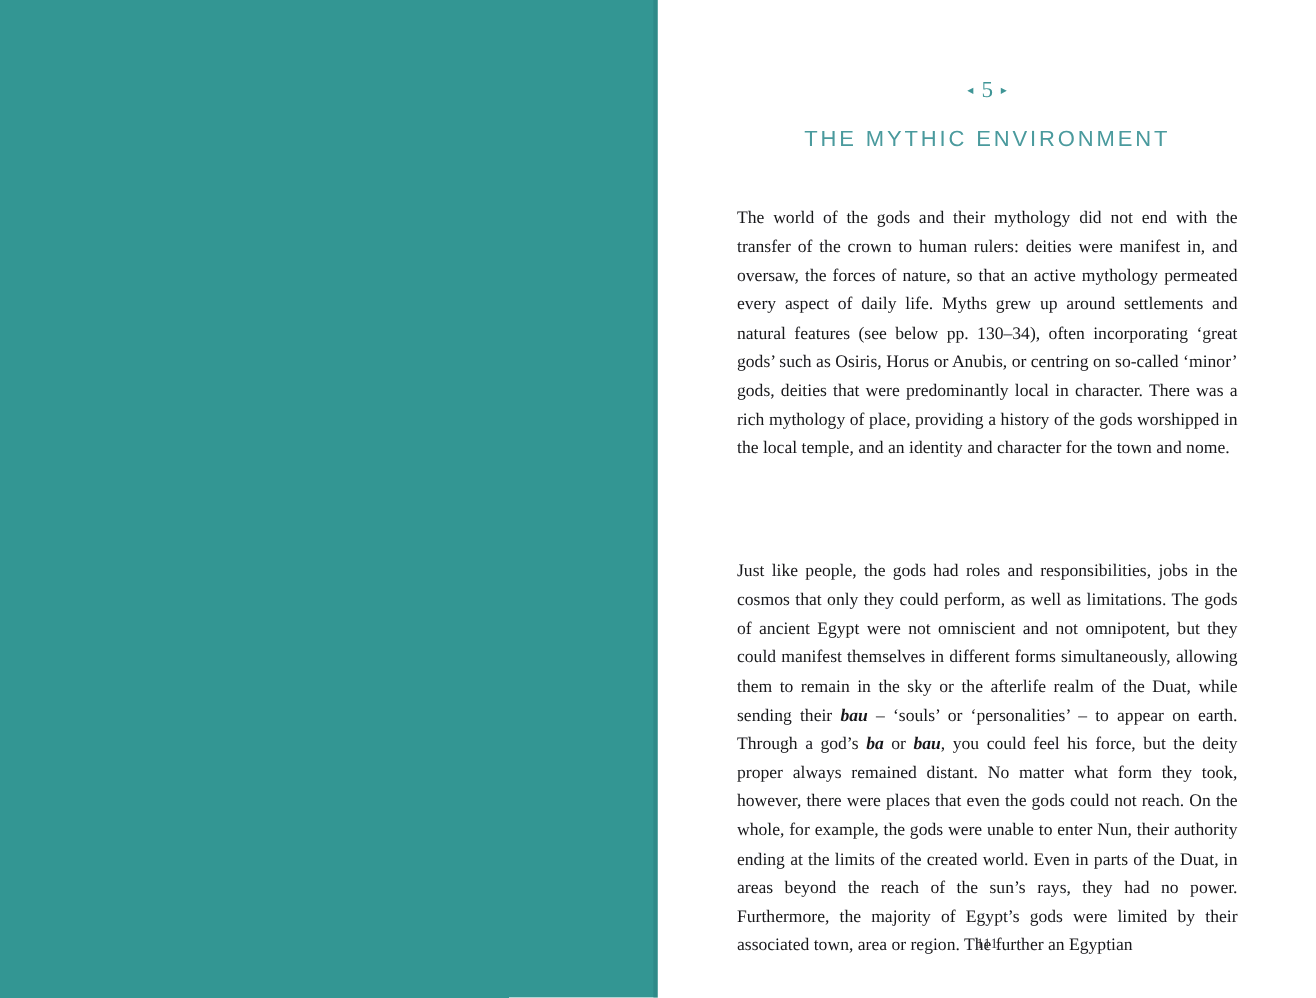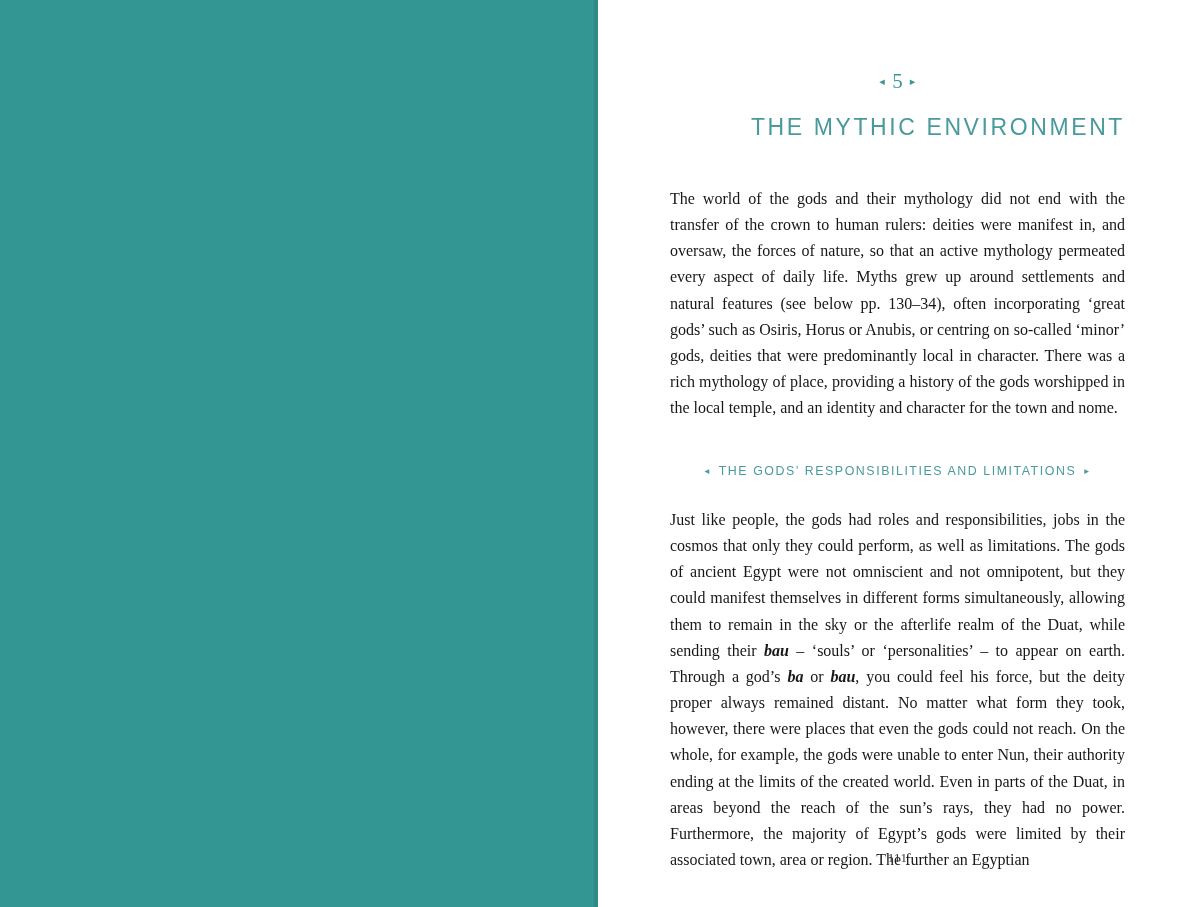--- a/index.html
+++ b/index.html
@@ -67,24 +67,24 @@
   #chapter-number-line .tri.left { margin-right: 7px; }
   #chapter-number-line .tri.right { margin-left: 7px; }
   #chapter-number {
     font-size: 21px;
     letter-spacing: 0;
   }
 
   
   #chapter-title {
     top: 115px;
-    text-align: right;
+    text-align: center;
     color: #4a9a9d;
     font-family: "Liberation Sans", "DejaVu Sans", sans-serif;
-    font-size: 23px;
+    font-size: 20px;
     font-weight: 400;
     letter-spacing: 2.6px;
     line-height: 24px;
   }
 
   
   .body-paragraph {
     text-align: justify;
     text-justify: inter-word;
     color: #17171a;
@@ -142,22 +142,19 @@
   <div id="recto-page">
 
     <div id="chapter-number-line" class="text-column">
       <span class="tri left">◂</span><span id="chapter-number">5</span><span class="tri right">▸</span>
     </div>
 
     <div id="chapter-title" class="text-column">THE MYTHIC ENVIRONMENT</div>
 
     <p id="paragraph-one" class="text-column body-paragraph">The world of the gods and their mythology did not end with the transfer of the crown to human rulers: deities were manifest in, and oversaw, the forces of nature, so that an active mythology permeated every aspect of daily life. Myths grew up around settlements and natural features (see below pp. 130–34), often incorporating ‘great gods’ such as Osiris, Horus or Anubis, or centring on so-called ‘minor’ gods, deities that were predominantly local in character. There was a rich mythology of place, providing a history of the gods worshipped in the local temple, and an identity and character for the town and nome.</p>
 
-    <div id="section-subheading" class="text-column">
-      <span class="tri left">◂</span><span>THE GODS’ RESPONSIBILITIES AND LIMITATIONS</span><span class="tri right">▸</span>
-    </div>
 
     <p id="paragraph-two" class="text-column body-paragraph"><span>Just like people, the gods had roles and responsibilities, jobs in the cosmos that only they could perform, as well as limitations. The gods of ancient Egypt were not omniscient and not omnipotent, but they could manifest themselves in different forms simultaneously, allowing them to remain in the sky or the afterlife realm of the Duat, while sending their </span><em>bau</em><span> – ‘souls’ or ‘personalities’ – to appear on earth. Through a god’s </span><em>ba</em><span> or </span><em>bau</em><span>, you could feel his force, but the deity proper always remained distant. No matter what form they took, however, there were places that even the gods could not reach. On the whole, for example, the gods were unable to enter Nun, their authority ending at the limits of the created world. Even in parts of the Duat, in areas beyond the reach of the sun’s rays, they had no power. Furthermore, the majority of Egypt’s gods were limited by their associated town, area or region. The further an Egyptian</span></p>
 
     <div id="folio" class="text-column">111</div>
 
   </div>
 </div>
 
 </body></html>

